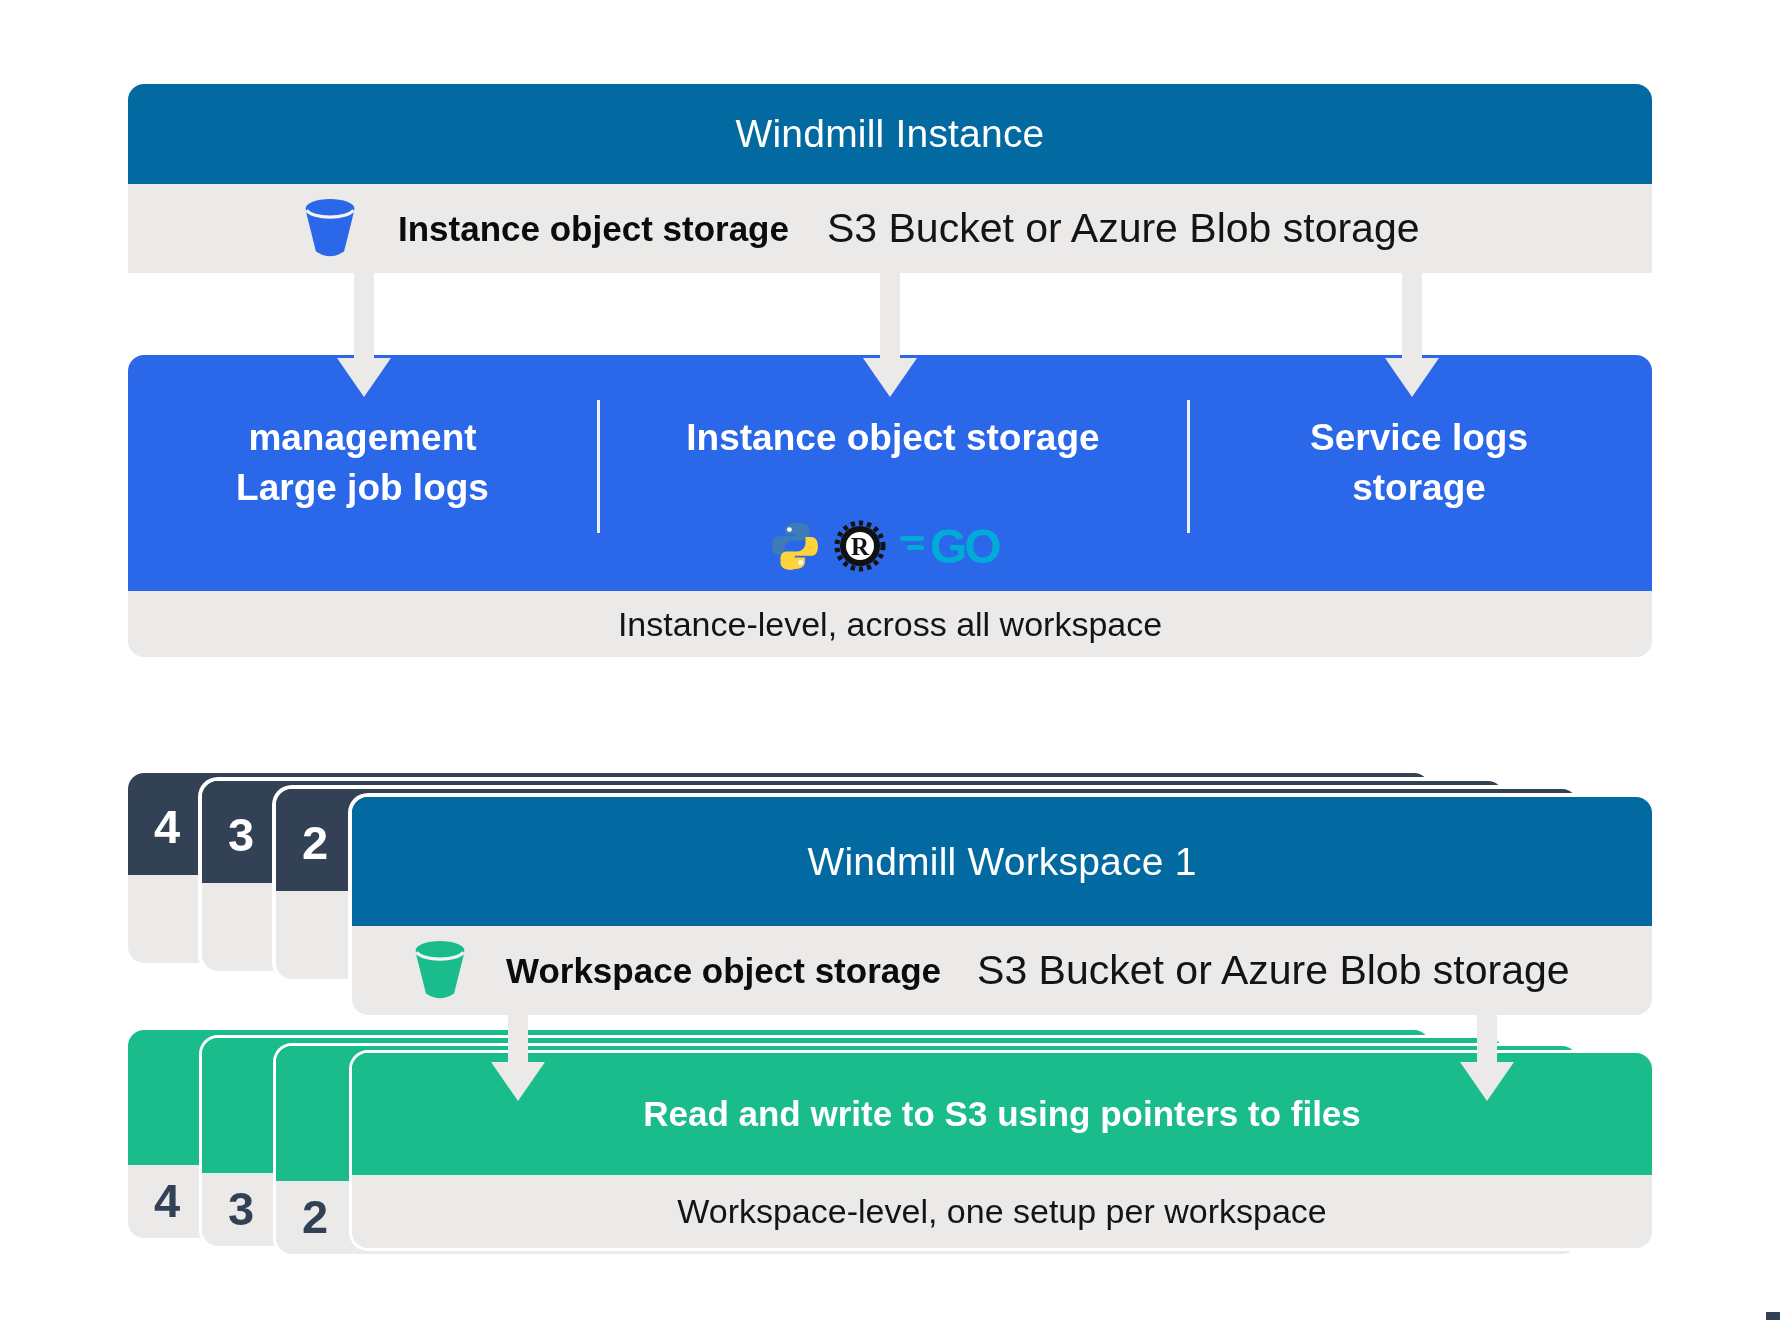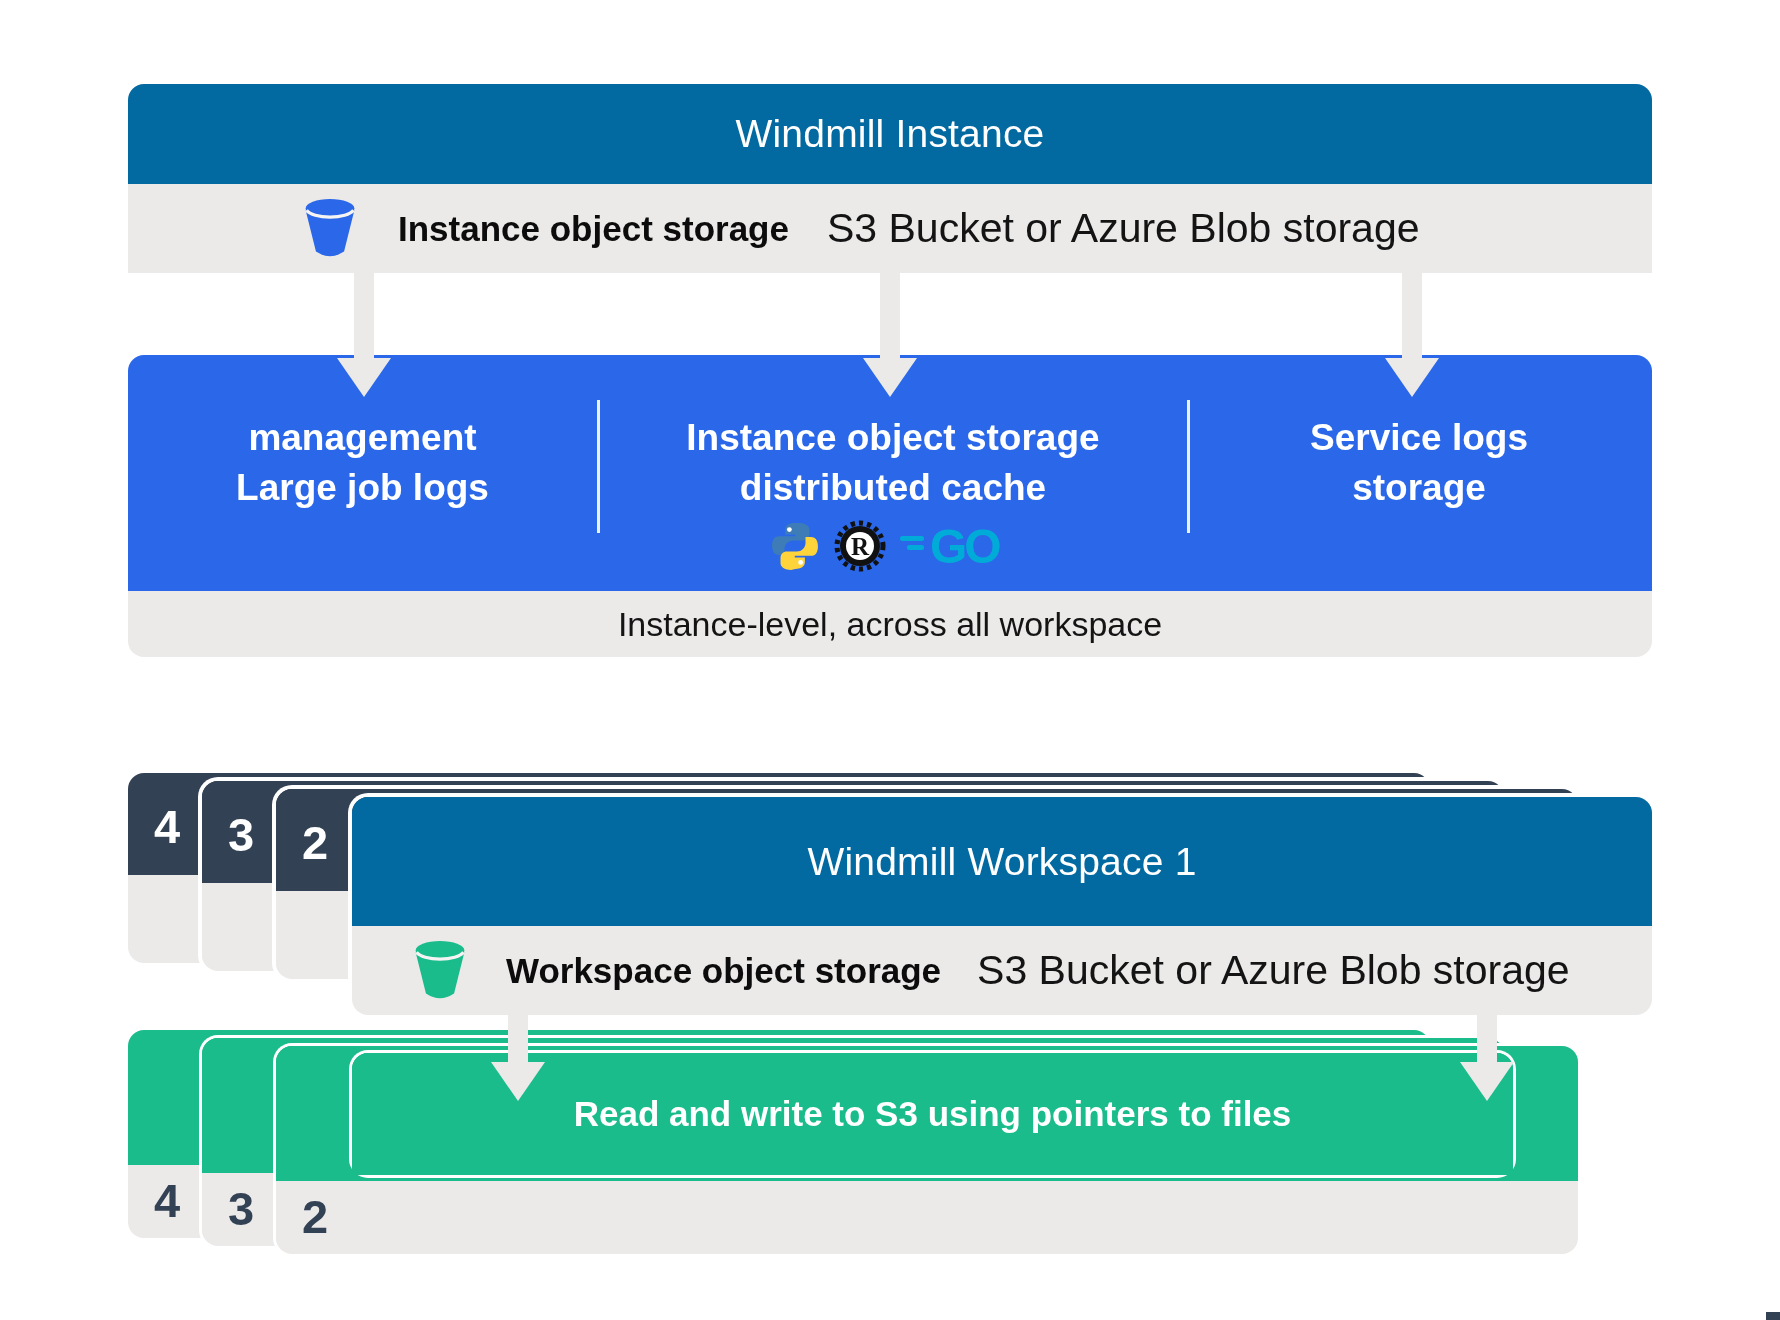--- a/index.html
+++ b/index.html
@@ -41,21 +41,21 @@
   .wmain .hdr{height:102px;}
   .wmain .graybar{height:89px;border-radius:0 0 16px 16px;padding-left:58px;}
   
   .gcard{position:absolute;width:1302px;border-radius:16px;box-shadow:0 0 0 3px #fff;}
   .gc-top{height:135px;background:#1abc8c;border-radius:16px 16px 0 0;}
   .gc-bot{height:73px;background:#eceae9;border-radius:0 0 16px 16px;position:relative;}
   .gnum{
     position:absolute;left:0;top:8px;width:78px;text-align:center;color:#334155;
     font-size:47px;font-weight:700;
   }
-  .gmain{position:absolute;left:352px;top:1053px;width:1161px;z-index:6;box-shadow:0 0 0 3px #fff;border-radius:16px;}
+  .gmain{position:absolute;left:352px;top:1053px;width:1300px;z-index:6;box-shadow:0 0 0 3px #fff;border-radius:16px;}
   .gmain-top{
     height:122px;background:#1abc8c;border-radius:16px 16px 0 0;
     display:flex;align-items:center;justify-content:center;
     color:#fff;font-weight:700;font-size:35px;
   }
   .gmain .caption-bar{height:73px;}
   .corner-dot{position:absolute;left:1766px;top:1312px;width:14px;height:8px;background:#334155;}
 </style>
 </head>
 <body>
@@ -95,21 +95,20 @@
 
     <div class="feature" style="left:0;width:469px;">
       <span style="display:block;">management</span>
       <span style="display:block;">Large job logs</span>
     </div>
 
     <div class="vsep" style="left:469px;"></div>
 
     <div class="feature" style="left:472px;width:586px;">
       <span style="display:block;">Instance object storage</span>
-      <span style="display:block;">distributed cache</span>
     </div>
 
     <div class="vsep" style="left:1059px;"></div>
 
     <div class="feature" style="left:1058px;width:466px;">
       <span style="display:block;">Service logs</span>
       <span style="display:block;">storage</span>
     </div>
 
     <div class="lang-row" style="left:472px;top:163px;width:586px;height:56px;">
@@ -204,17 +203,20 @@
     <div class="gc-top"></div>
     <div class="gc-bot">
       <span class="gnum">2</span>
     </div>
   </div>
 
   <div class="gmain">
     <div class="gmain-top">
       <span>Read and write to S3 using pointers to files</span>
     </div>
+    <div class="caption-bar">
+      <span>Workspace-level, one setup per workspace</span>
+    </div>
   </div>
 
   <div class="corner-dot"></div>
 
 </div>
 
 </body></html>

